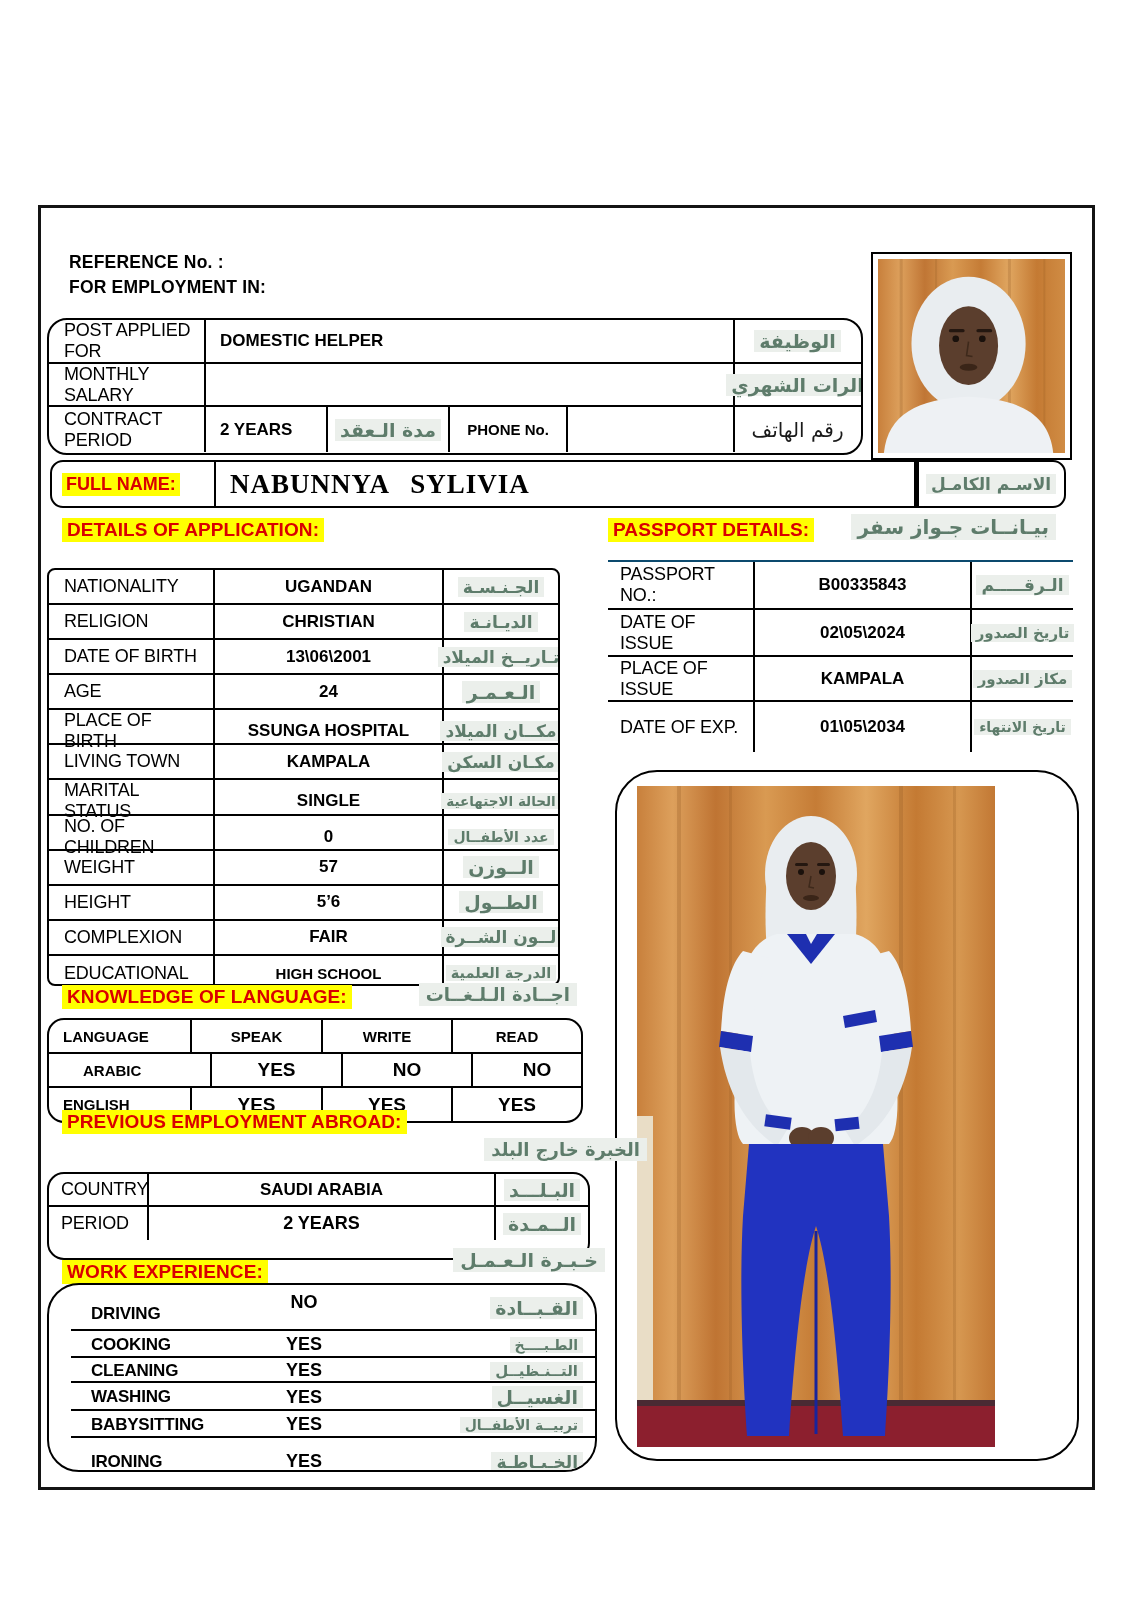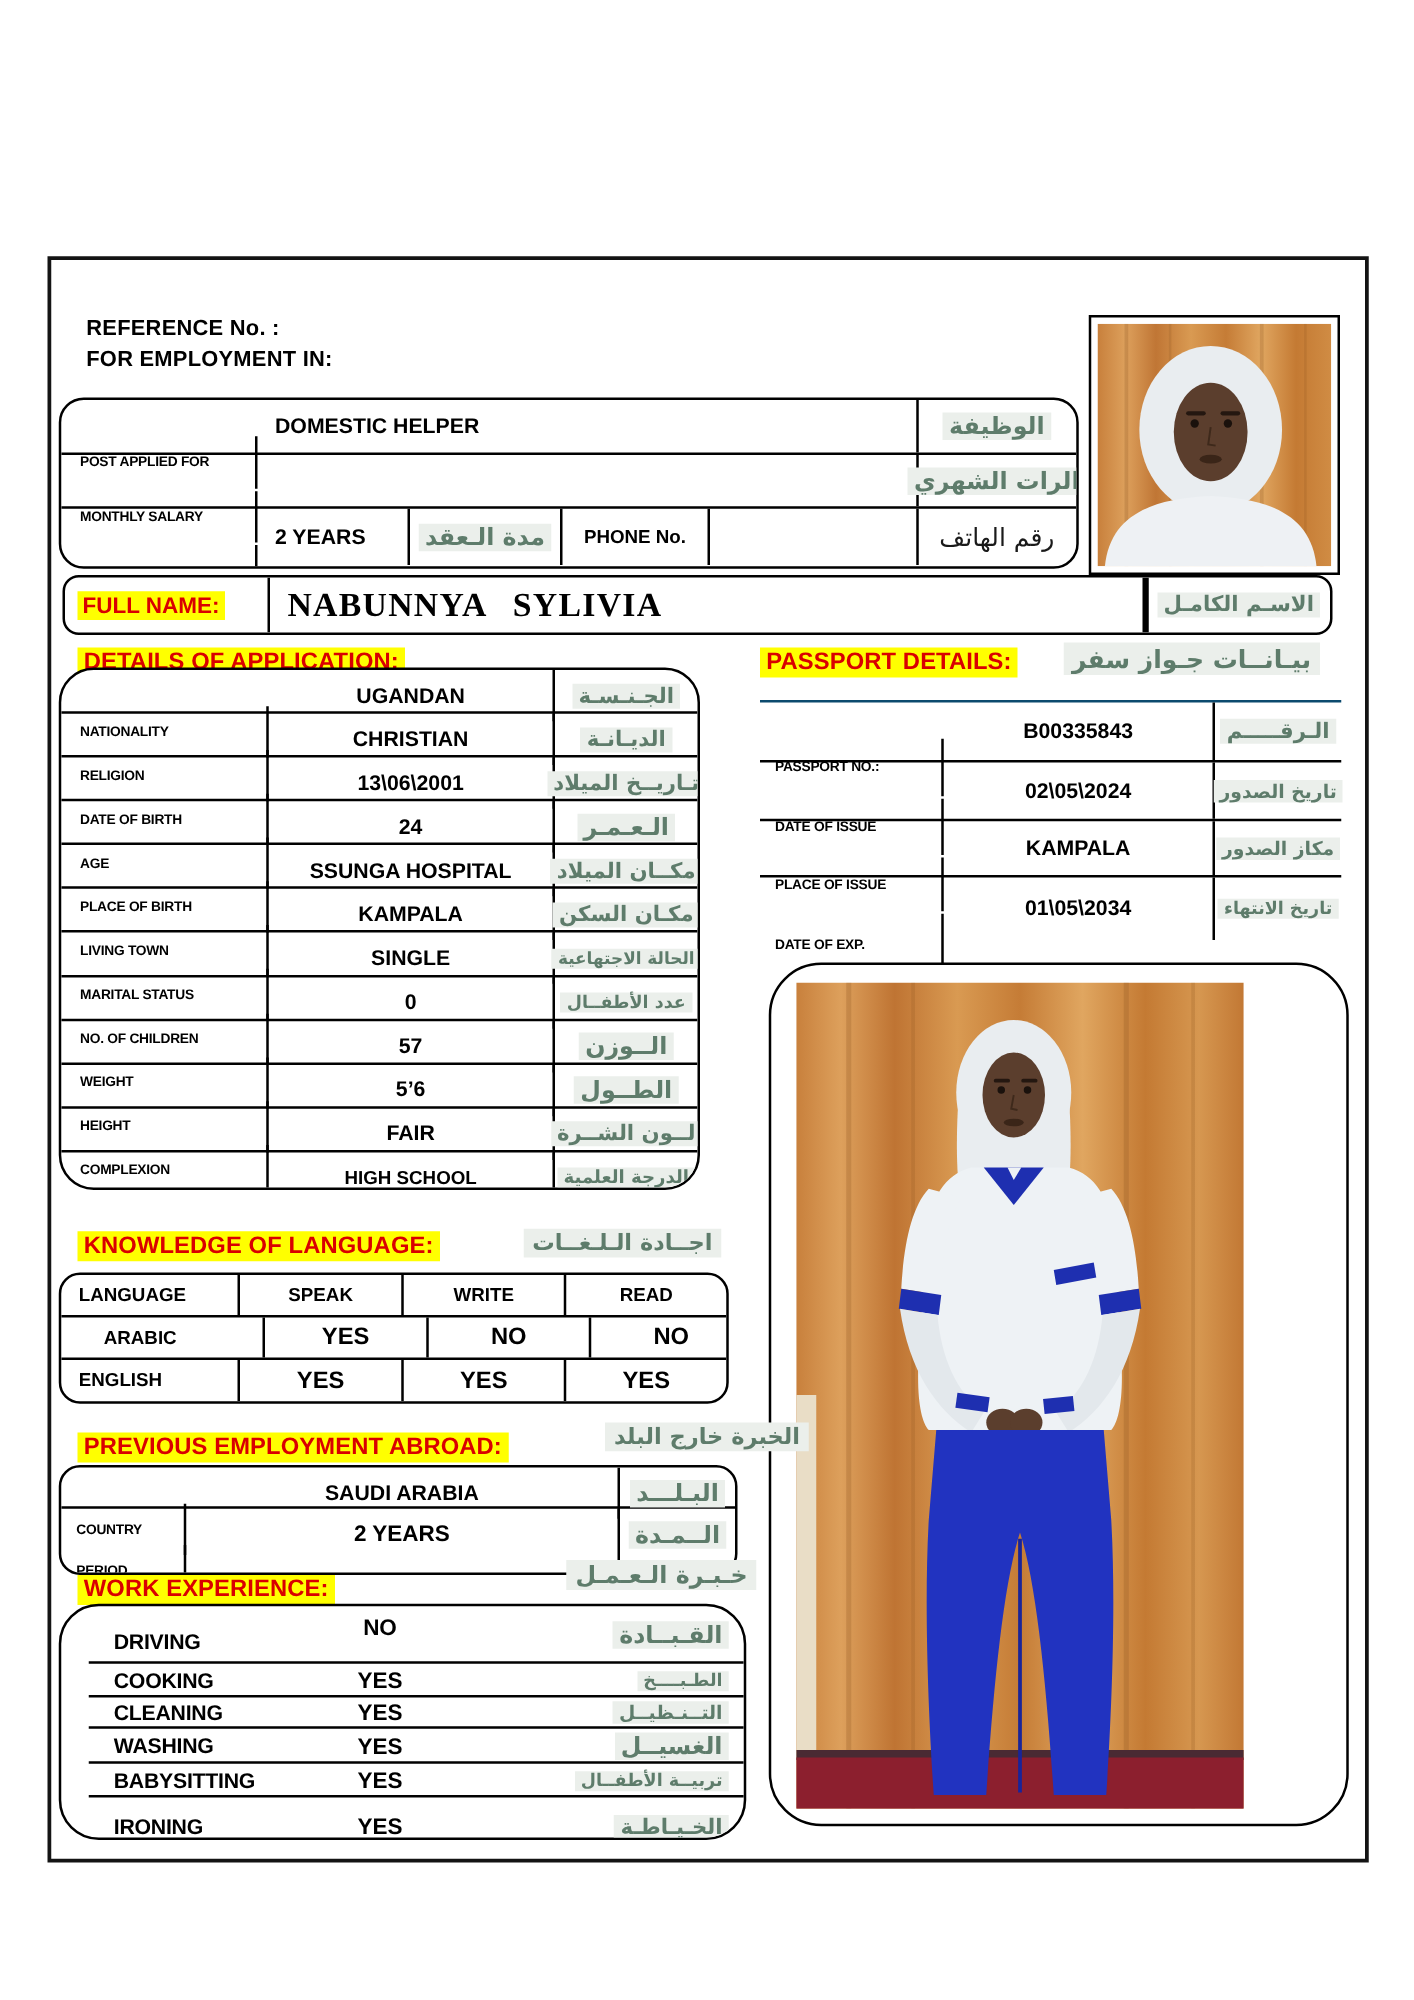--- a/index.html
+++ b/index.html
@@ -10,21 +10,21 @@
 
   
   .refblock{left:28px;top:42px;font-size:17.5px;font-weight:bold;line-height:25px;letter-spacing:.2px;}
 
   
   .btable{position:absolute;border:2.5px solid #000;background:#fff;overflow:hidden;}
   .row{display:grid;align-items:stretch;border-bottom:2px solid #000;}
   .row:last-child{border-bottom:none;}
   .c{display:flex;align-items:center;height:100%;border-right:2px solid #000;padding:0 10px;min-width:0;}
   .c:last-child{border-right:none;}
-  .lbl{font-size:11px;font-weight:bold;letter-spacing:-.2px;padding-left:15px;margin-top:29px;}
+  .lbl{font-size:18px;font-weight:normal;letter-spacing:-.2px;padding-left:15px;}
   .val{font-weight:bold;font-size:17px;justify-content:center;text-align:center;}
   .val.left{justify-content:flex-start;padding-left:14px;}
   .ar{justify-content:center;}
   .artext{font-family:"DejaVu Sans",sans-serif;font-weight:bold;color:#5e7c6b;background:#ebefeb;padding:0 5px;font-size:17px;white-space:nowrap;}
   .artext.big{font-size:19px;}
   .artext.dark{color:#1a1a1a;background:transparent;font-weight:normal;font-size:20px;}
   .plain{font-size:15px;font-weight:600;justify-content:center;}
 
   
   .sec{position:absolute;background:#ffff00;color:#d90000;font-weight:bold;font-size:19px;padding:1px 5px;letter-spacing:.1px;white-space:nowrap;}
@@ -37,21 +37,21 @@
   .toptable .row.r3{height:45px;}
 
   
   .fnbar{left:9px;top:252px;width:1016px;height:48px;border-radius:13px;}
   .fnbar .row{height:100%;}
   .fname-val{font-family:"Liberation Serif",serif;font-weight:bold;font-size:27px;letter-spacing:1px;word-spacing:14px;padding-left:14px;}
   .fnlabel{background:#ffff00;color:#d90000;font-weight:bold;font-size:18px;padding:1px 4px;white-space:nowrap;}
   .fn-ar{border-left:3px solid #000;}
 
   
-  .dtable{left:6px;top:326px;width:513px;height:418px;border-radius:28px;}
+  .dtable{left:6px;top:360px;width:513px;height:418px;border-radius:8px;}
   .dtable .row{height:35.08px;}
   .dtable .row:last-child{height:35px;}
 
   
   .ptable{position:absolute;left:567px;top:352px;width:465px;border-top:2px solid #0c4a6e;}
   .ptable .row{border-bottom:2px solid #000;}
   .ptable .row:last-child{border-bottom:none;}
 
   
   .ltable{left:6px;top:810px;width:536px;height:105px;border-radius:17px;}
@@ -351,21 +351,21 @@
       <div class="c lval">NO</div>
     </div>
     <div class="row" style="grid-template-columns:143px 131px 130px 128px;height:33px;">
       <div class="c lhead left">ENGLISH</div>
       <div class="c lval">YES</div>
       <div class="c lval">YES</div>
       <div class="c lval">YES</div>
     </div>
   </div>
 
-  <div class="sec" style="left:21px;top:938px;">PREVIOUS EMPLOYMENT ABROAD:</div>
+  <div class="sec" style="left:21px;top:902px;">PREVIOUS EMPLOYMENT ABROAD:</div>
   <div class="arhead" style="right:445px;top:930px;">الخبرة خارج البلد</div>
   <div class="btable etable">
     <div class="row" style="grid-template-columns:100px 347px 92px;height:33px;">
       <div class="c lbl" style="padding-left:12px;">COUNTRY</div>
       <div class="c val">SAUDI ARABIA</div>
       <div class="c ar">
           <span class="artext big">البـلـــد</span>
         </div>
     </div>
     <div class="row" style="grid-template-columns:100px 347px 92px;height:33px;">

